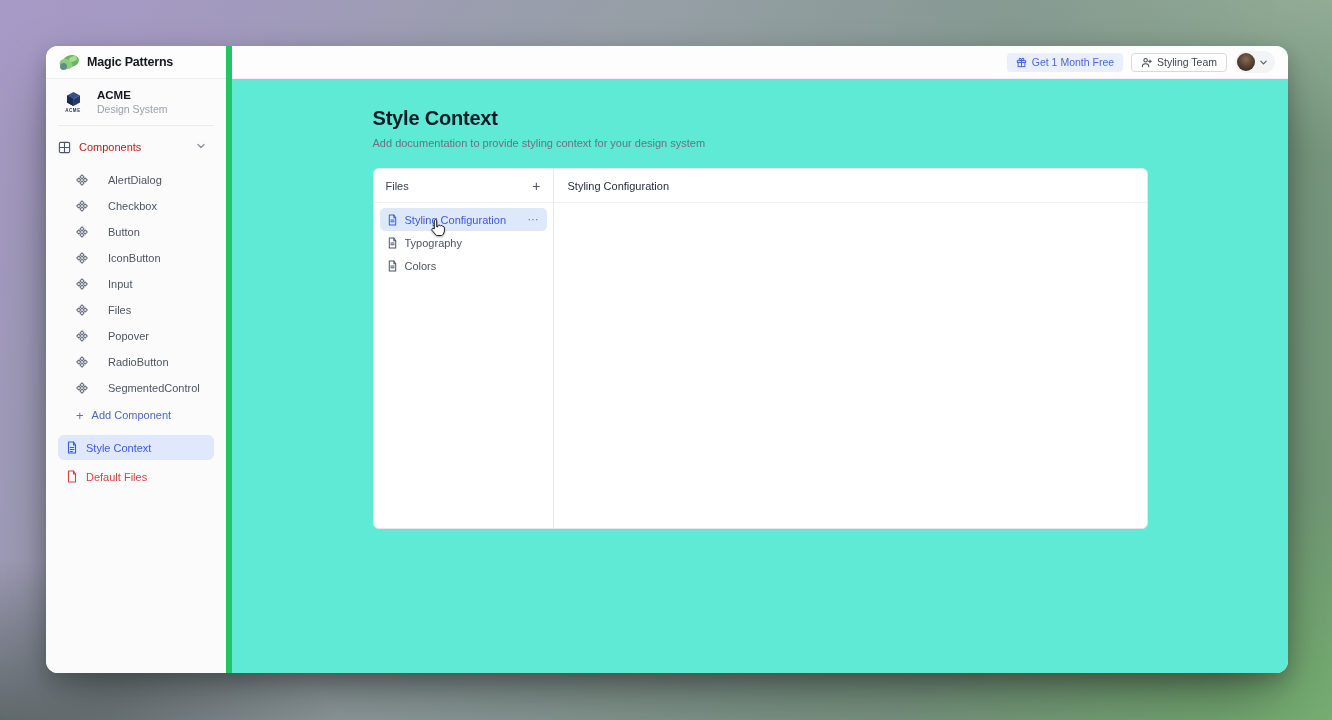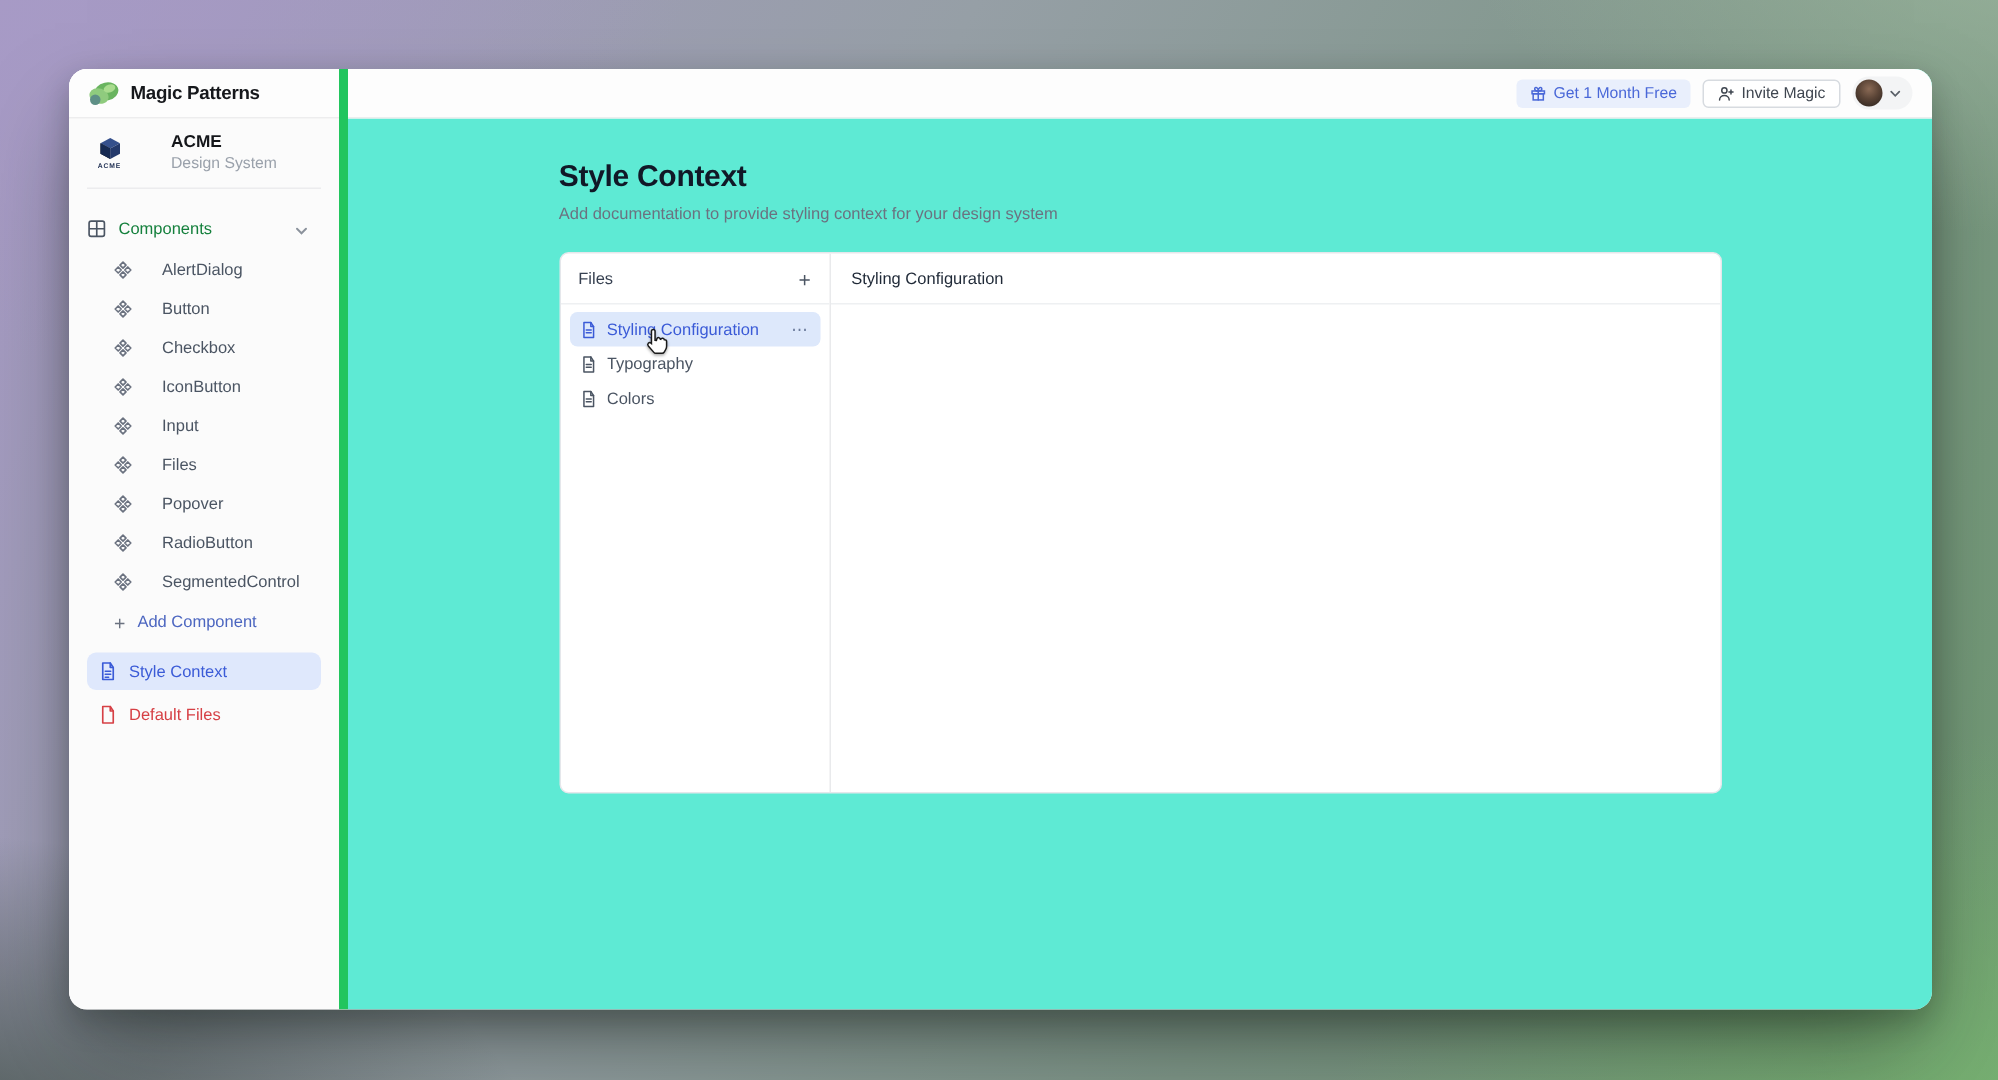--- a/index.html
+++ b/index.html
@@ -27,27 +27,27 @@
   .sidebar {
     width:186px; flex:0 0 186px; background:#fbfbfb;
     border-right:6px solid #22c55e; display:flex; flex-direction:column;
   }
   .sidebar-header {
     height:33px; flex:0 0 33px; display:flex; align-items:center; gap:7px;
     padding-left:13px; border-bottom:1px solid #ededee; background:#fdfdfd;
   }
   .brand-name { font-size:12.5px; font-weight:700; color:#16181c; letter-spacing:-.2px; }
   .sidebar-body { padding:0 12px; flex:1; }
-  .workspace { display:flex; align-items:center; gap:26px; margin-top:10px; }
+  .workspace { display:flex; align-items:center; gap:9px; margin-top:10px; }
   .acme-logo { width:30px; display:flex; flex-direction:column; align-items:center; }
   .acme-logo .acme-word { font-size:4.5px; font-weight:700; color:#1c2c50; letter-spacing:.6px; margin-top:1px; }
   .ws-name { font-size:11.5px; font-weight:700; color:#14161a; }
   .ws-sub  { font-size:10.5px; color:#9aa1ab; margin-top:2px; }
   .sidebar-divider { height:1px; background:#ececee; margin-top:10px; }
-  .comp-header { display:flex; align-items:flex-end; gap:8px; margin-top:15px; height:18px; color:#15803d; }
+  .comp-header { display:flex; align-items:flex-start; gap:8px; margin-top:15px; height:18px; color:#b91c1c; }
   .comp-header .lbl { font-size:11px; }
   .comp-header .chev { margin-left:auto; margin-right:8px; display:flex; }
   .comp-list { margin-top:8px; }
   .comp-item { display:flex; align-items:center; gap:20px; height:26px; padding-left:18px; cursor:pointer; }
   .comp-item .lbl { font-size:11px; color:#4b5563; }
   .add-comp { display:flex; align-items:center; gap:8px; height:28px; padding-left:18px; cursor:pointer; }
   .add-comp .plus { font-size:13px; color:#6b7280; line-height:1; }
   .add-comp .lbl { font-size:11px; color:#4c66c0; }
   .side-nav { margin-top:6px; }
   .nav-item {
@@ -169,33 +169,33 @@
 
             <div class="comp-item">
               <span>
                 <svg width="12" height="12" viewBox="0 0 12 12" fill="none" stroke="#6b7280" stroke-width="1.1" stroke-linejoin="round">
                   <path d="M6 0.8 L8 2.8 6 4.8 4 2.8 Z"></path>
                   <path d="M2.8 4 L4.8 6 2.8 8 0.8 6 Z"></path>
                   <path d="M9.2 4 L11.2 6 9.2 8 7.2 6 Z"></path>
                   <path d="M6 7.2 L8 9.2 6 11.2 4 9.2 Z"></path>
                 </svg>
               </span>
+              <span class="lbl">Checkbox</span>
+            </div>
+
+            <div class="comp-item">
+              <span>
+                <svg width="12" height="12" viewBox="0 0 12 12" fill="none" stroke="#6b7280" stroke-width="1.1" stroke-linejoin="round">
+                  <path d="M6 0.8 L8 2.8 6 4.8 4 2.8 Z"></path>
+                  <path d="M2.8 4 L4.8 6 2.8 8 0.8 6 Z"></path>
+                  <path d="M9.2 4 L11.2 6 9.2 8 7.2 6 Z"></path>
+                  <path d="M6 7.2 L8 9.2 6 11.2 4 9.2 Z"></path>
+                </svg>
+              </span>
               <span class="lbl">Button</span>
-            </div>
-
-            <div class="comp-item">
-              <span>
-                <svg width="12" height="12" viewBox="0 0 12 12" fill="none" stroke="#6b7280" stroke-width="1.1" stroke-linejoin="round">
-                  <path d="M6 0.8 L8 2.8 6 4.8 4 2.8 Z"></path>
-                  <path d="M2.8 4 L4.8 6 2.8 8 0.8 6 Z"></path>
-                  <path d="M9.2 4 L11.2 6 9.2 8 7.2 6 Z"></path>
-                  <path d="M6 7.2 L8 9.2 6 11.2 4 9.2 Z"></path>
-                </svg>
-              </span>
-              <span class="lbl">Checkbox</span>
             </div>
 
             <div class="comp-item">
               <span>
                 <svg width="12" height="12" viewBox="0 0 12 12" fill="none" stroke="#6b7280" stroke-width="1.1" stroke-linejoin="round">
                   <path d="M6 0.8 L8 2.8 6 4.8 4 2.8 Z"></path>
                   <path d="M2.8 4 L4.8 6 2.8 8 0.8 6 Z"></path>
                   <path d="M9.2 4 L11.2 6 9.2 8 7.2 6 Z"></path>
                   <path d="M6 7.2 L8 9.2 6 11.2 4 9.2 Z"></path>
                 </svg>
@@ -306,21 +306,21 @@
           <span>Get 1 Month Free</span>
         </div>
         <div class="btn btn-invite">
           <span>
             <svg width="11" height="11" viewBox="0 0 12 12" fill="none" stroke="#3f4650" stroke-width="1.1" stroke-linecap="round">
               <circle cx="5" cy="3.6" r="1.9"></circle>
                 <path d="M1.5 10.5c0-1.9 1.6-3.2 3.5-3.2s3.5 1.3 3.5 3.2"></path>
               <path d="M9.8 3.2v3M8.3 4.7h3"></path>
             </svg>
           </span>
-          <span>Invite Magic</span>
+          <span>Styling Team</span>
         </div>
         <div class="avatar-wrap">
           <span class="avatar"></span>
           <span>
             <svg width="9" height="9" viewBox="0 0 10 10" fill="none" stroke="#5a6068" stroke-width="1.3" stroke-linecap="round">
               <path d="M2 3.5l3 3 3-3"></path>
             </svg>
           </span>
         </div>
       </div>

